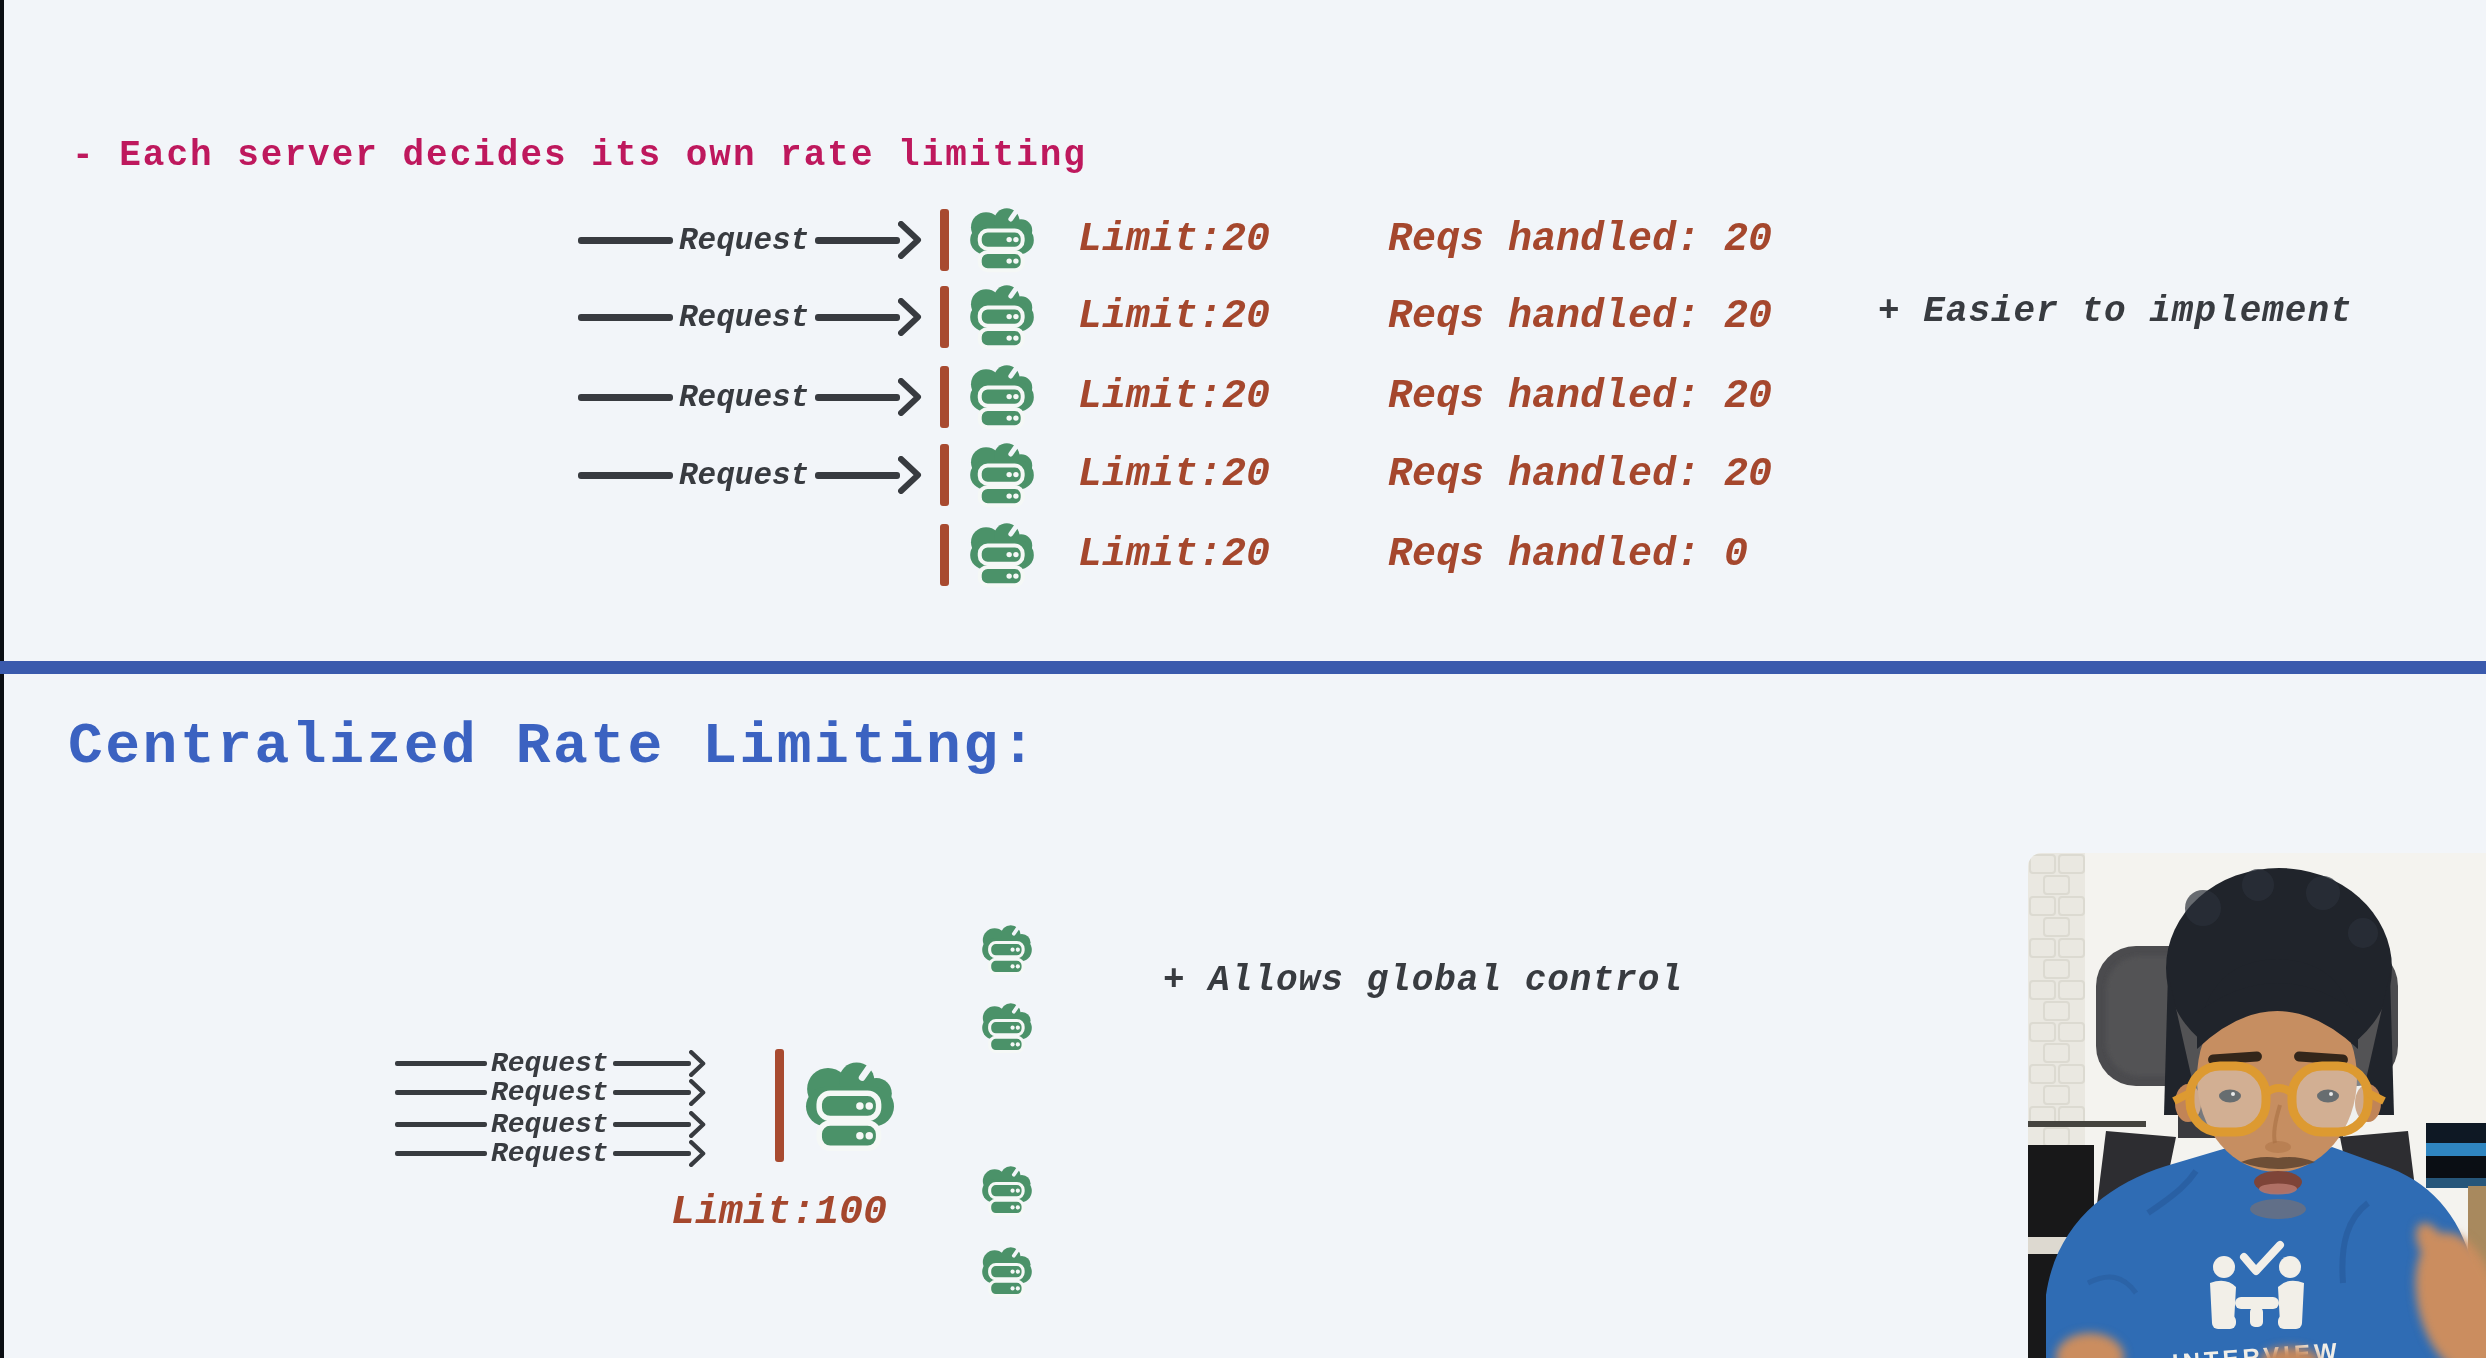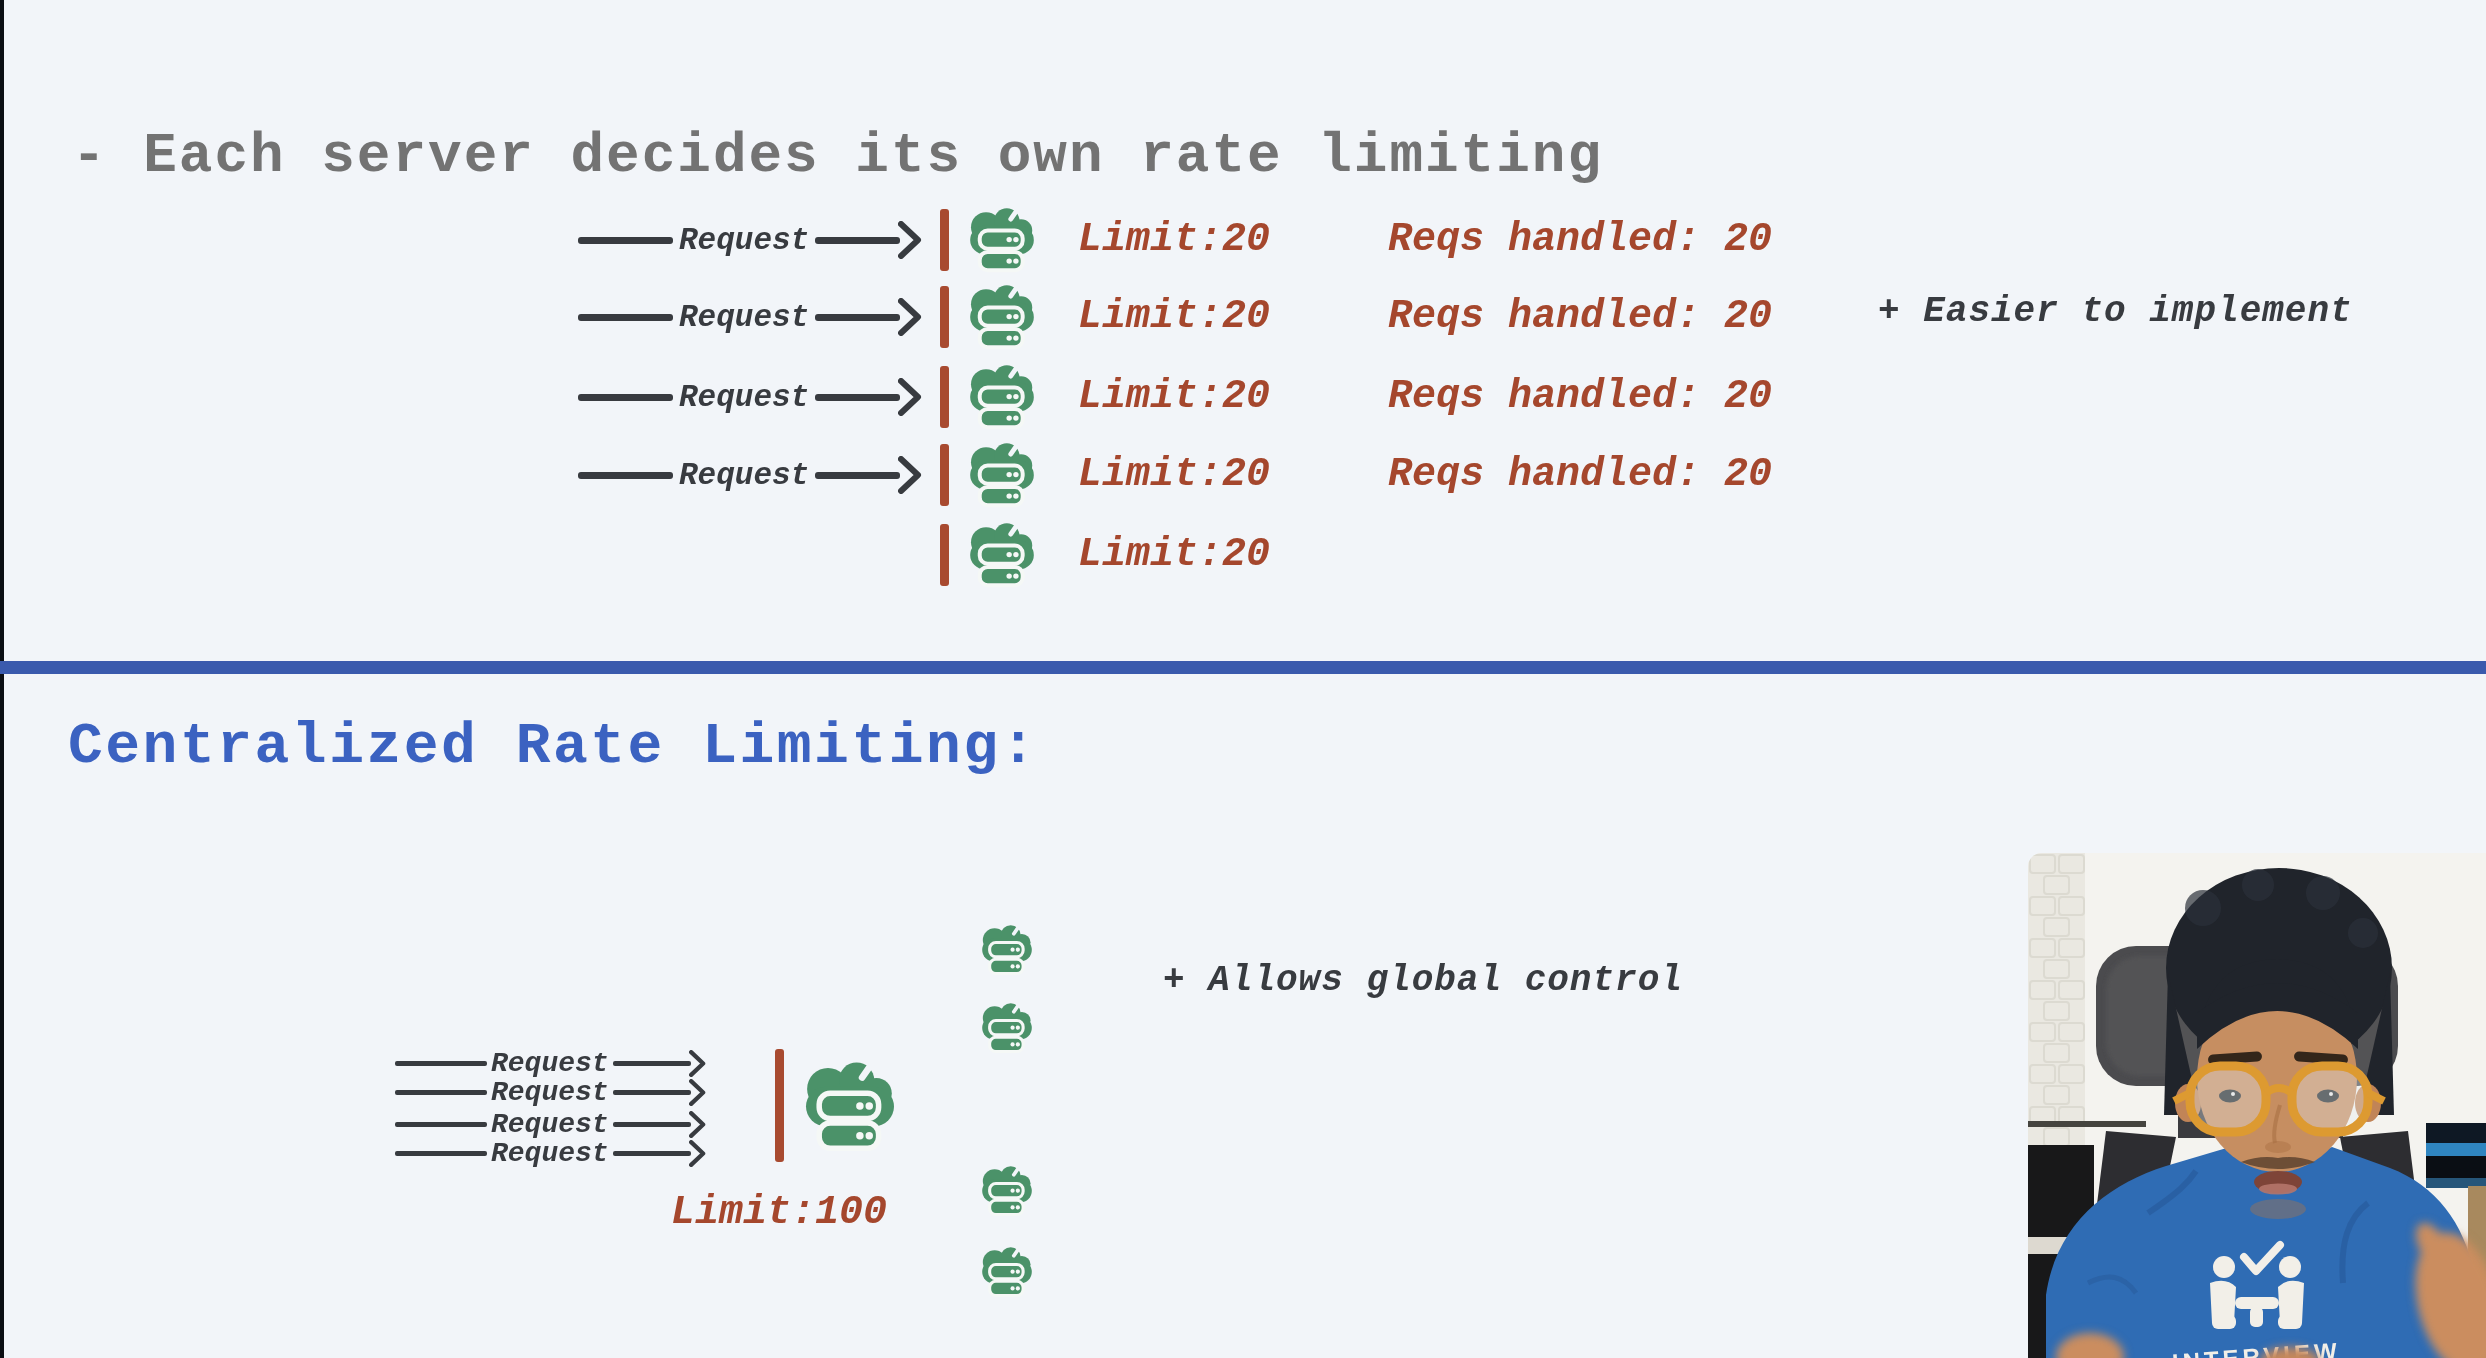--- a/index.html
+++ b/index.html
@@ -1,21 +1,21 @@
 <!DOCTYPE html>
 <html><head>
 <meta charset="utf-8">
 <style>
   html,body{margin:0;padding:0;background:#f2f5f9;}
   .stage{position:relative;width:2486px;height:1358px;background:#f2f5f9;overflow:hidden;
          font-family:"Liberation Mono","DejaVu Sans Mono",monospace;font-weight:700;}
   .edge-strip{position:absolute;left:0;top:0;width:4px;height:100%;background:#0b0e13;}
 
   .title{position:absolute;color:#3b62c1;font-size:58px;line-height:66px;letter-spacing:2.5px;white-space:pre;}
-  .bullet{position:absolute;color:#737373;font-size:56px;line-height:68px;letter-spacing:2px;white-space:pre;}
+  .bullet{position:absolute;color:#be185d;font-size:36px;line-height:68px;letter-spacing:2px;white-space:pre;}
   .note{position:absolute;color:#383b40;font-size:36px;line-height:70px;font-style:italic;letter-spacing:1px;white-space:pre;}
 
   .row{position:absolute;left:0;width:2486px;height:80px;}
   .row .inner{position:relative;width:100%;height:100%;}
 
   .req-arrow{position:absolute;display:flex;align-items:center;height:100%;}
   .seg{display:inline-block;height:7px;background:#383b40;border-radius:3px;}
   .req-label{color:#383b40;font-style:italic;font-size:31px;padding:0 6px;white-space:pre;}
   .chev{display:block;margin-left:-2px;}
 
@@ -152,20 +152,21 @@
 
   <div class="row" style="top:515px">
       <div class="inner">
     <div class="qbar" style="left:940px;top:9px;height:62px"></div>
     <div class="icon-wrap" style="left:962px;top:5px;width:80px;height:70px">
           <svg viewBox="0 0 100 88">
             <use href="#ico-cloudserver"></use>
           </svg>
         </div>
     <div class="redtext" style="left:1078px;top:0">Limit:20</div>
+    <div class="redtext" style="left:1388px;top:0">Reqs handled: 0</div>
   </div>
     </div>
 
   <div class="divider"></div>
 
   <div class="title" style="left:68px;top:714px">Centralized Rate Limiting:</div>
   <div class="note" style="left:1163px;top:946px">+ Allows global control</div>
 
   <div class="c-row" style="left:395px;top:1048px">
     <span class="c-seg" style="width:92px"></span>

